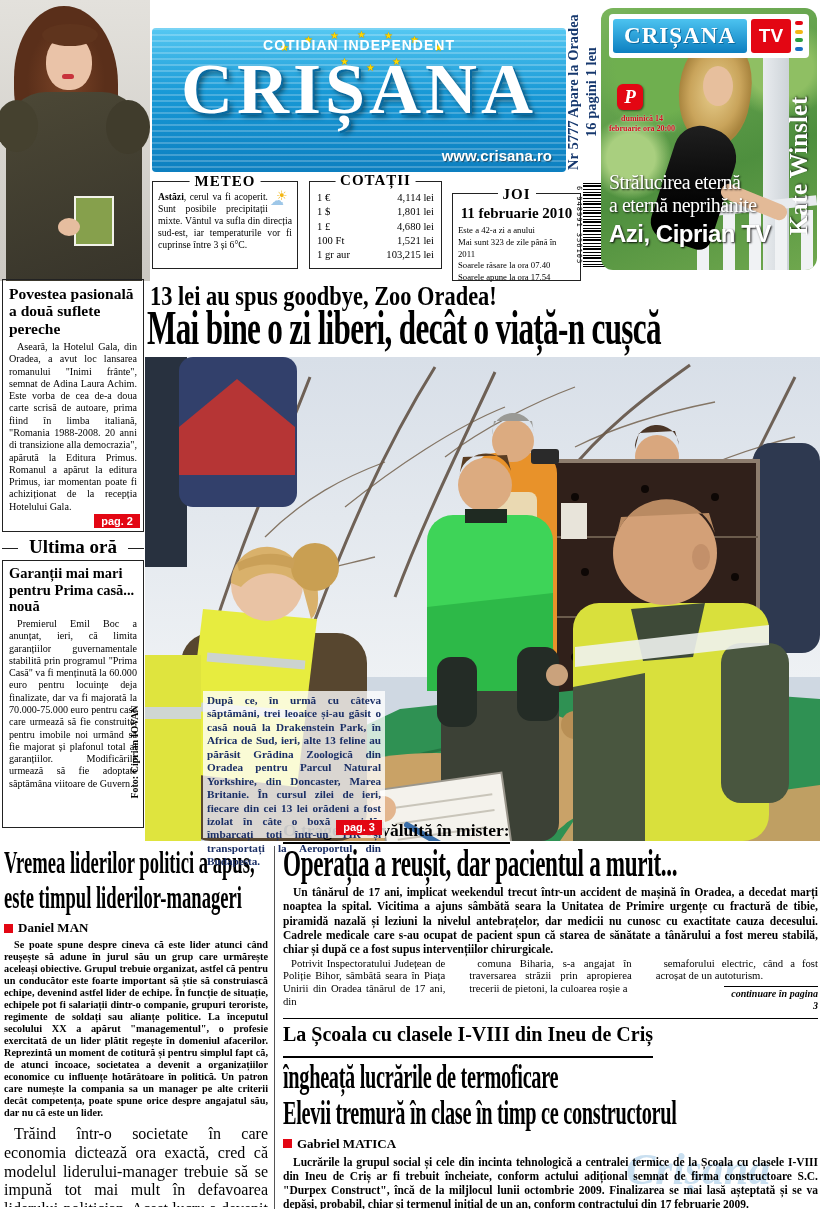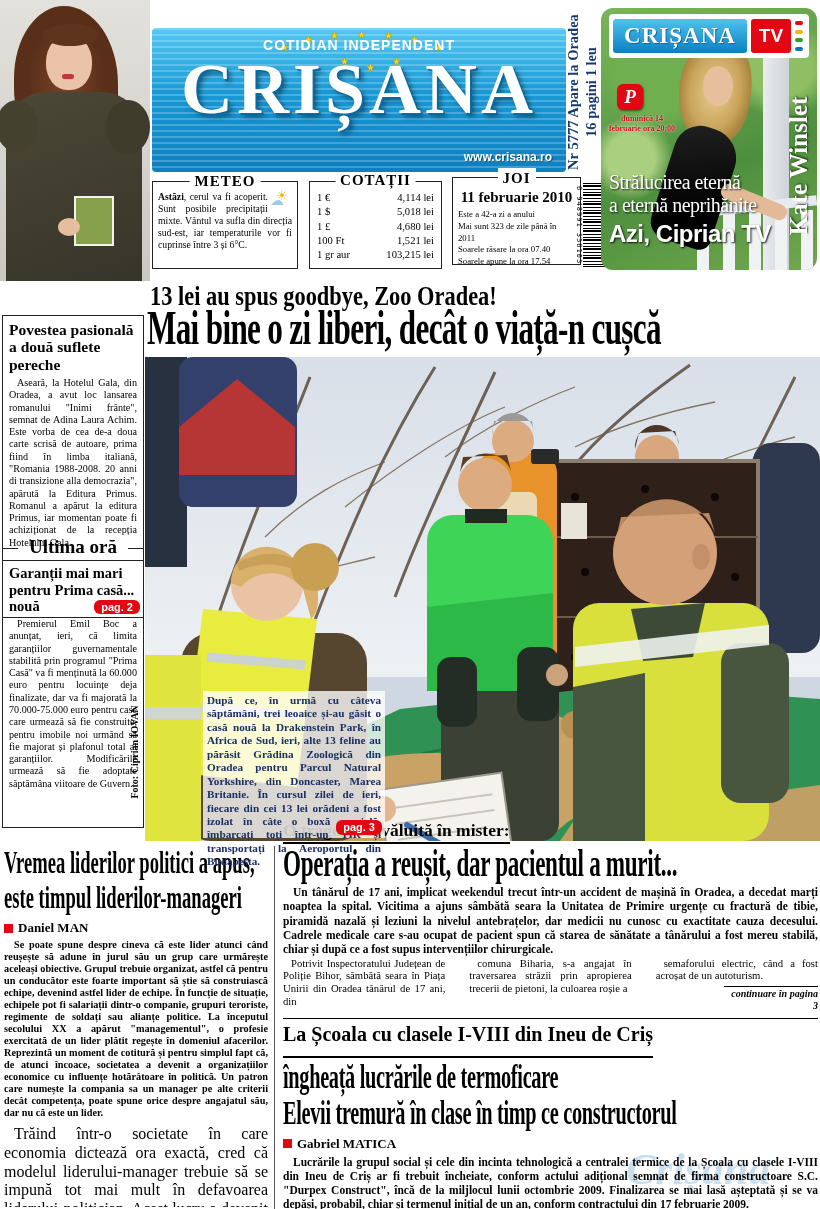--- a/index.html
+++ b/index.html
@@ -10,21 +10,21 @@
   .masthead{left:152px;top:28px;width:414px;height:144px;border-radius:4px;
     background:linear-gradient(180deg,#55c8f2 0%,#1899d6 45%,#0d7fc0 100%);
     background-blend-mode:normal;overflow:hidden;}
   .masthead .stripes{position:absolute;inset:0;
     background:repeating-linear-gradient(180deg,rgba(255,255,255,.22) 0 2px,rgba(255,255,255,0) 2px 6px);}
   .mh-tagline{position:absolute;top:9px;left:0;right:0;text-align:center;color:#fff;
     font-family:"Liberation Sans",sans-serif;font-weight:bold;font-size:14px;letter-spacing:1px;}
   .mh-title{position:absolute;top:22px;left:0;right:0;text-align:center;color:#fff;
     font-weight:bold;font-size:72px;letter-spacing:4px;line-height:1.1;
     text-shadow:2px 2px 0 #0a6aa0,4px 4px 5px rgba(0,0,0,.45);}
-  .mh-url{position:absolute;right:14px;bottom:8px;color:#fff;font-weight:bold;font-size:12px;
+  .mh-url{position:absolute;right:14px;bottom:8px;color:#fff;font-weight:bold;font-size:15px;
     font-family:"Liberation Sans",sans-serif;text-shadow:1px 1px 1px rgba(0,0,0,.5);}
   .star{position:absolute;color:#ffd700;font-size:10px;text-shadow:0 0 1px #7a5c00;}
   
   .nr-vert{left:564px;top:10px;width:38px;height:164px;}
   .nr-inner{position:absolute;left:-63px;top:63px;width:164px;height:38px;transform:rotate(-90deg);
     color:#16386e;font-weight:bold;font-size:14.5px;line-height:1.25;white-space:nowrap;text-align:center;}
   
   .barcode{left:570px;top:183px;width:40px;height:84px;}
   .bc-inner{position:absolute;left:-22px;top:22px;width:84px;height:40px;transform:rotate(90deg);}
   .bc-lines{height:27px;background:repeating-linear-gradient(90deg,#000 0 1px,#fff 1px 2px,#000 2px 4px,#fff 4px 6px,#000 6px 7px,#fff 7px 9px);}
@@ -71,29 +71,29 @@
   
   .ibox{border:1px solid #222;padding:9px 5px 3px;box-sizing:border-box;}
   .ibox .ititle{position:absolute;top:-10px;left:50%;transform:translateX(-50%);background:#fff;
     padding:0 5px;font-weight:bold;font-size:15px;letter-spacing:1px;white-space:nowrap;}
   .meteo{left:152px;top:181px;width:146px;height:88px;font-size:9.7px;line-height:1.23;text-align:justify;}
   .meteo-icon{float:right;width:22px;height:16px;position:relative;margin-left:2px;}
   .meteo-icon .sun{position:absolute;left:6px;top:-3px;color:#f2b614;font-size:13px;}
   .meteo-icon .cloud{position:absolute;left:0;top:1px;color:#9ec7e8;font-size:14px;}
   .cotatii{left:309px;top:181px;width:133px;height:88px;font-size:10.6px;}
   .crow{display:flex;justify-content:space-between;line-height:1.35;padding:0 2px;}
-  .joi{left:452px;top:177px;width:129px;height:88px;font-size:8.7px;line-height:1.35;}
+  .joi{left:452px;top:193px;width:129px;height:88px;font-size:8.7px;line-height:1.35;}
   .joi-date{font-weight:bold;font-size:15px;text-align:center;margin:0 0 2px;}
   
   .lbox{border:1px solid #222;box-sizing:border-box;padding:5px 6px;overflow:hidden;}
-  .povestea{left:2px;top:279px;width:142px;height:303px;margin-top:36px;}
+  .povestea{left:2px;top:279px;width:142px;height:253px;}
   .lbox h3{margin:0 0 4px;font-size:15.5px;line-height:1.12;}
   .lbody{font-size:10.15px;line-height:1.21;text-align:justify;text-indent:8px;}
   .badge{position:absolute;background:#e30613;color:#fff;font-family:"Liberation Sans",sans-serif;
-    font-weight:bold;font-size:11px;padding:1px 7px;border-radius:6px;}
+    font-weight:bold;font-size:11px;padding:1px 7px;}
   .ultima-wrap{left:2px;top:536px;width:142px;height:306px;}
   .ultima-title{text-align:center;font-weight:bold;font-size:19px;position:relative;margin:0 0 2px;}
   .ultima-title:before,.ultima-title:after{content:"";position:absolute;top:12px;width:16px;border-top:1px solid #222;}
   .ultima-title:before{left:0;} .ultima-title:after{right:0;}
   .ultima-inner{border:1px solid #222;padding:4px 6px;height:268px;box-sizing:border-box;overflow:hidden;}
   .ultima-inner h3{margin:0 0 3px;font-size:14.5px;line-height:1.15;}
   .fotocred{left:129px;top:660px;width:16px;height:184px;}
   .fotocred .fin{position:absolute;left:-84px;top:84px;width:184px;height:16px;transform:rotate(-90deg);
     font-weight:bold;font-size:10px;white-space:nowrap;text-align:center;}
   
@@ -232,21 +232,21 @@
   </div>
 
   <div class="abs ibox cotatii">
     <div class="ititle">COTAȚII</div>
     <div class="crow">
         <span>1 €</span>
         <span>4,114 lei</span>
       </div>
     <div class="crow">
         <span>1 $</span>
-        <span>5,018 lei</span>
+        <span>1,801 lei</span>
       </div>
     <div class="crow">
         <span>1 £</span>
         <span>4,680 lei</span>
       </div>
     <div class="crow">
         <span>100 Ft</span>
         <span>1,521 lei</span>
       </div>
     <div class="crow">

